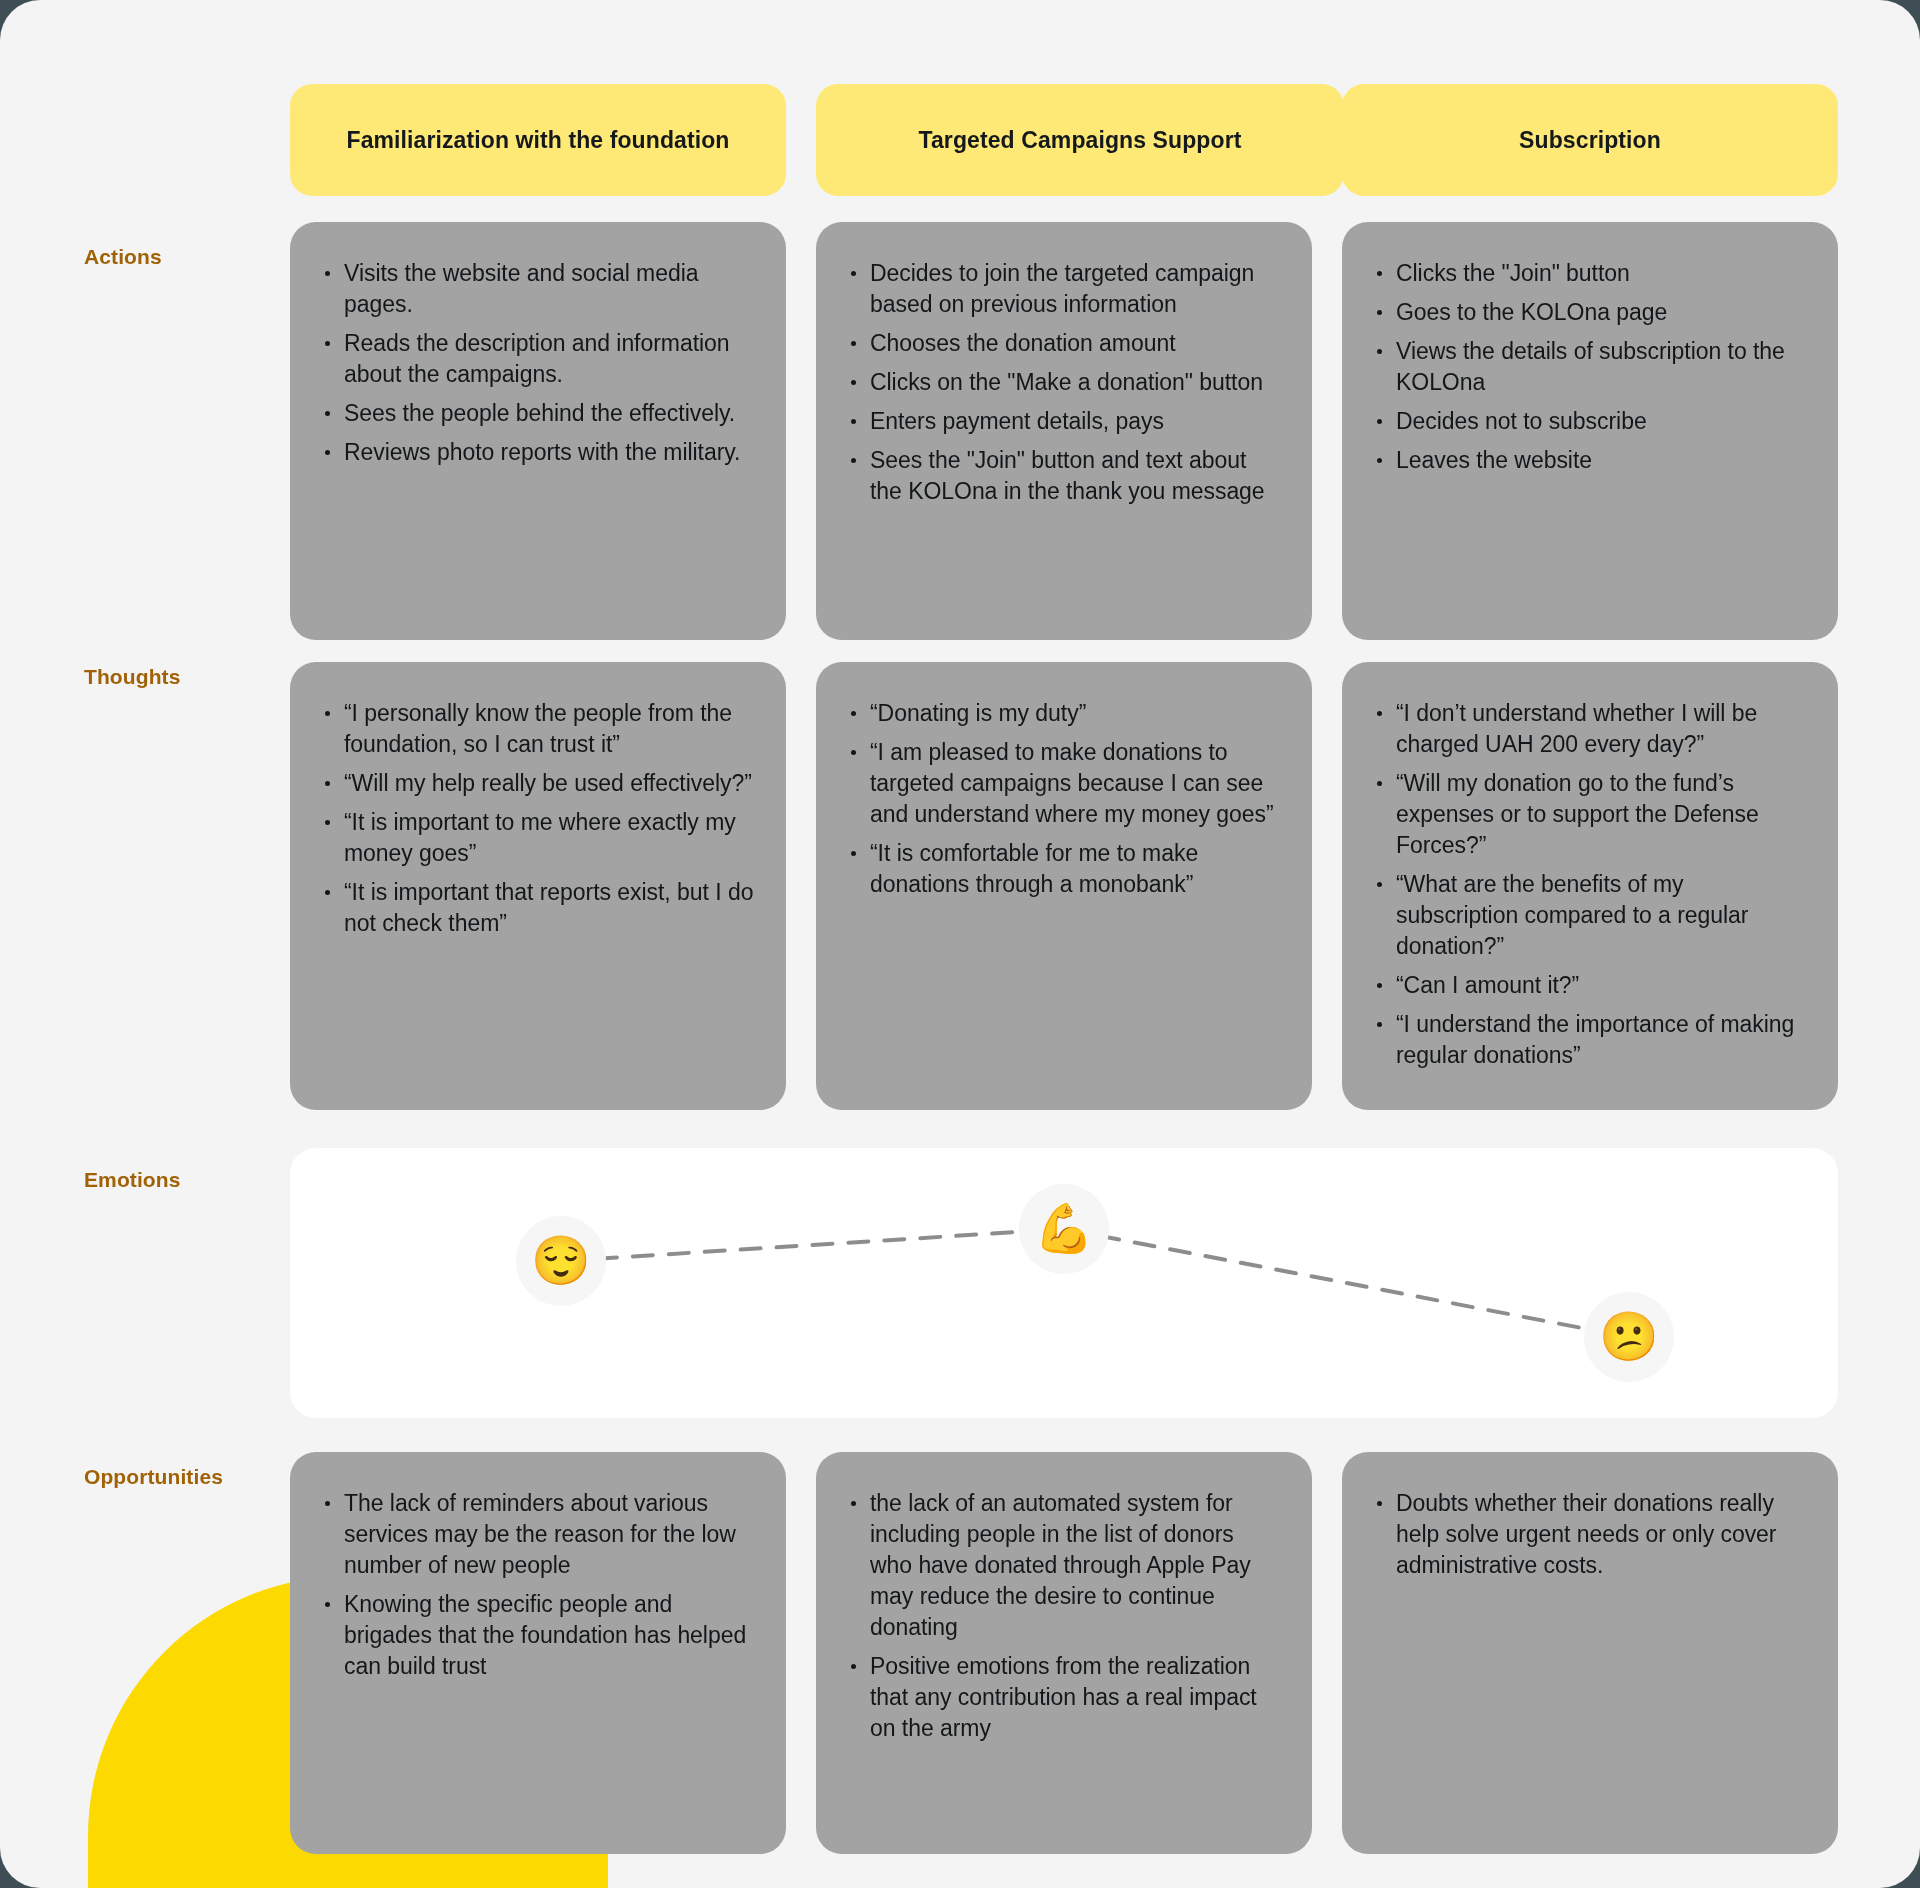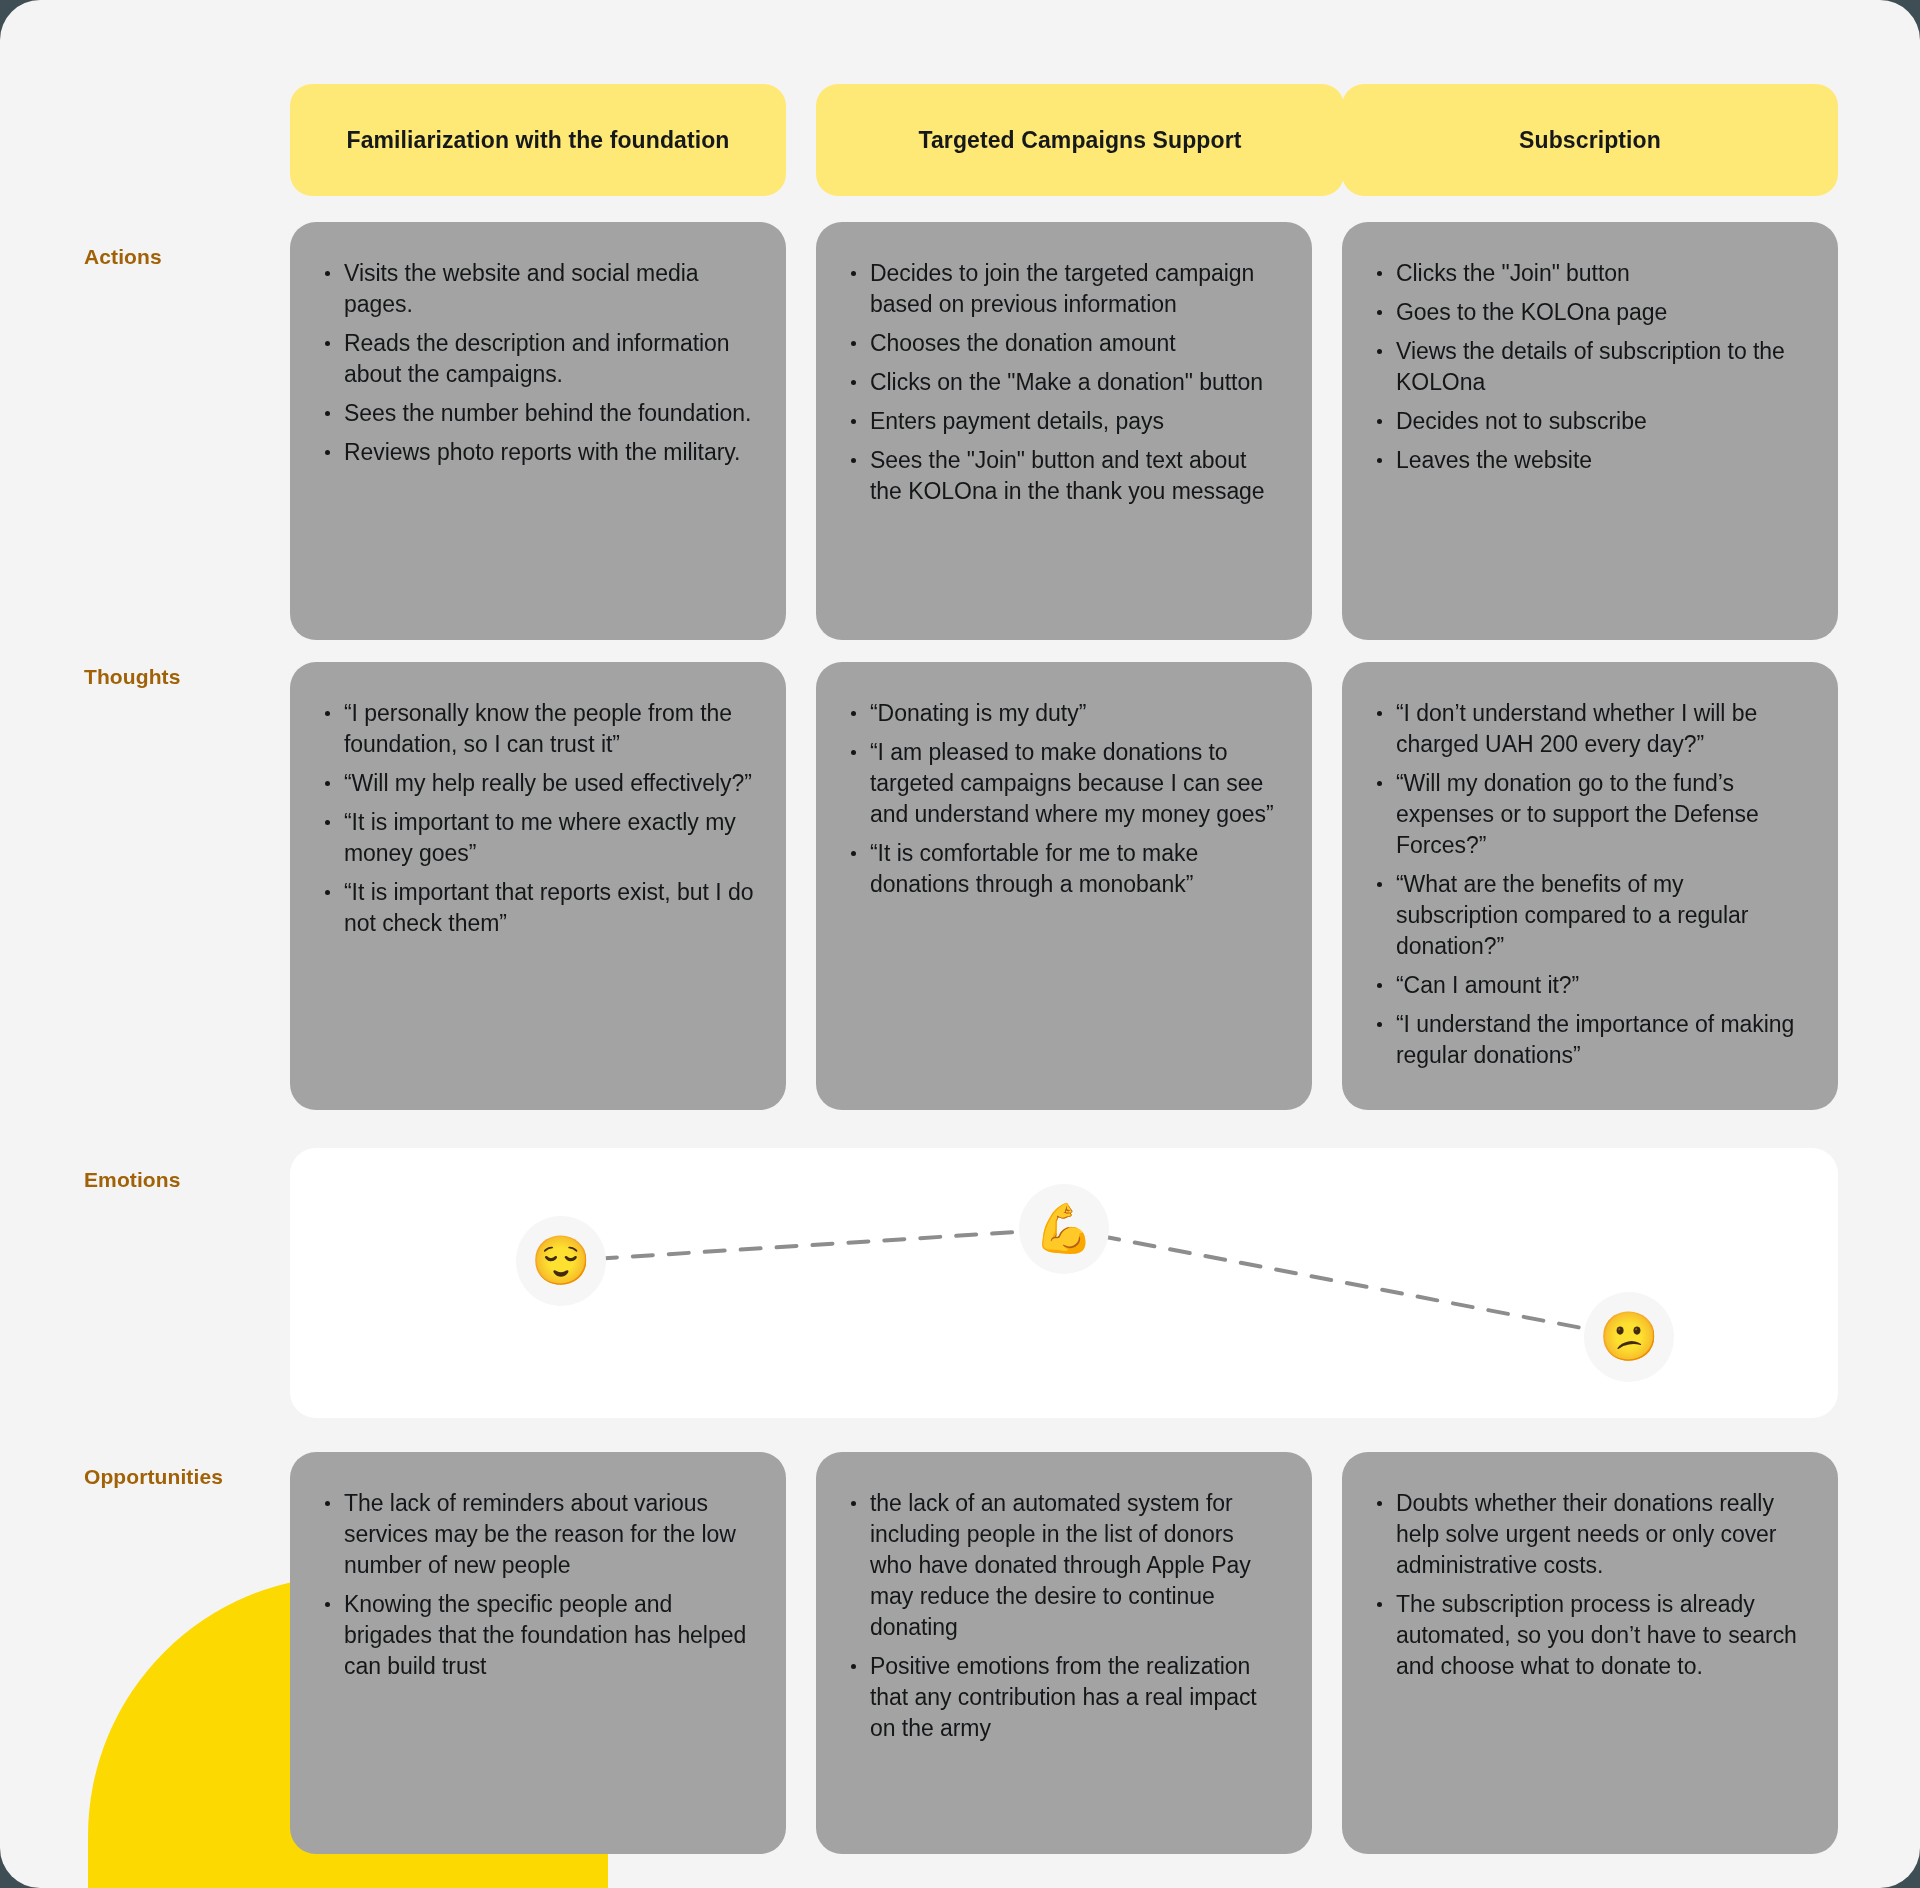--- a/index.html
+++ b/index.html
@@ -148,21 +148,21 @@
 
     <div class="row-label" style="top:245px;">Actions</div>
     <div class="row-label" style="top:665px;">Thoughts</div>
     <div class="row-label" style="top:1168px;">Emotions</div>
     <div class="row-label" style="top:1465px;">Opportunities</div>
 
     <div class="card" style="left:290px; top:222px; width:496px; height:418px;">
       <ul>
         <li>Visits the website and social media pages.</li>
         <li>Reads the description and information about the campaigns.</li>
-        <li>Sees the number behind the foundation.</li>
+        <li>Sees the people behind the effectively.</li>
         <li>Reviews photo reports with the military.</li>
       </ul>
     </div>
 
     <div class="card" style="left:816px; top:222px; width:496px; height:418px;">
       <ul>
         <li>Decides to join the targeted campaign based on previous information</li>
         <li>Chooses the donation amount</li>
         <li>Clicks on the "Make a donation" button</li>
         <li>Enters payment details, pays</li>
@@ -232,18 +232,17 @@
     <div class="card" style="left:816px; top:1452px; width:496px; height:402px;">
       <ul>
         <li>the lack of an automated system for including people in the list of donors who have donated through Apple Pay may reduce the desire to continue donating</li>
         <li>Positive emotions from the realization that any contribution has a real impact on the army</li>
       </ul>
     </div>
 
     <div class="card" style="left:1342px; top:1452px; width:496px; height:402px;">
       <ul>
         <li>Doubts whether their donations really help solve urgent needs or only cover administrative costs.</li>
-        <li>The subscription process is already automated, so you don’t have to search and choose what to donate to.</li>
       </ul>
     </div>
 
   </div>
 </div>
 
 </body></html>

